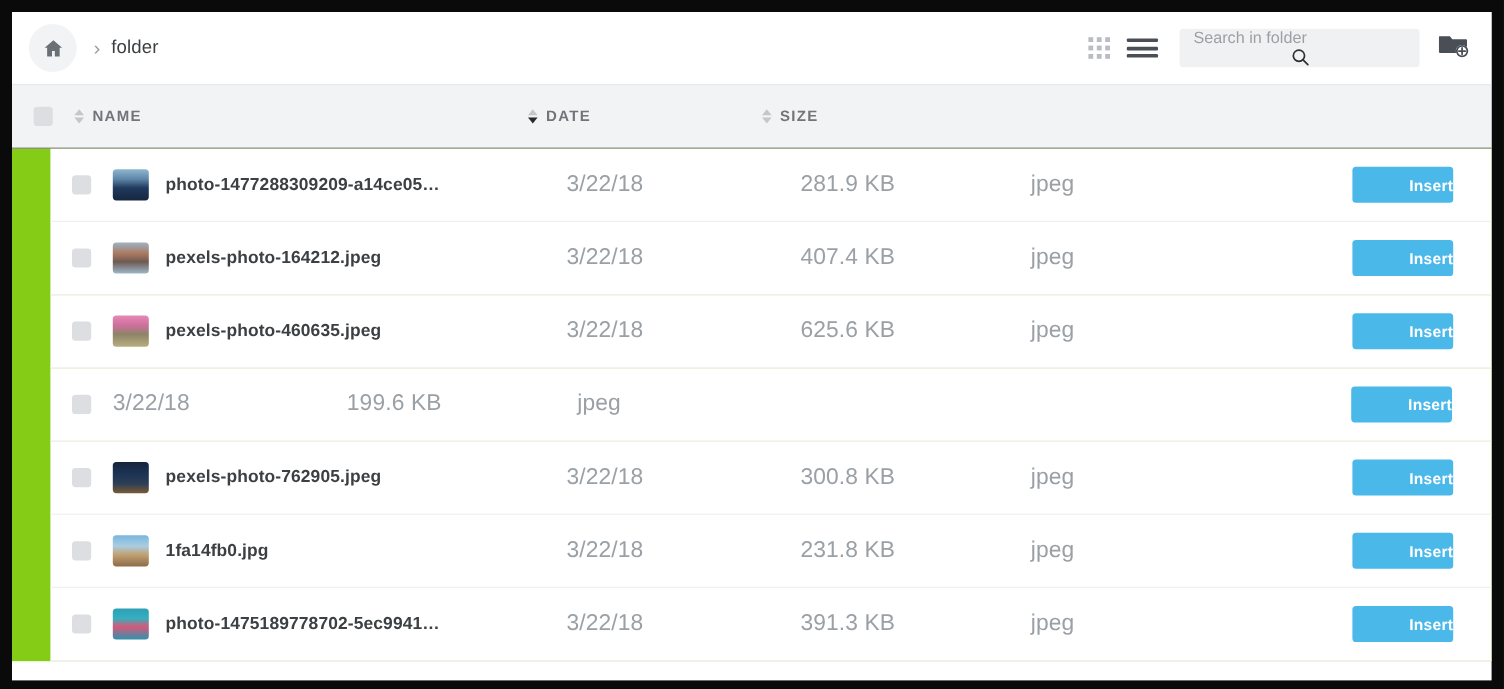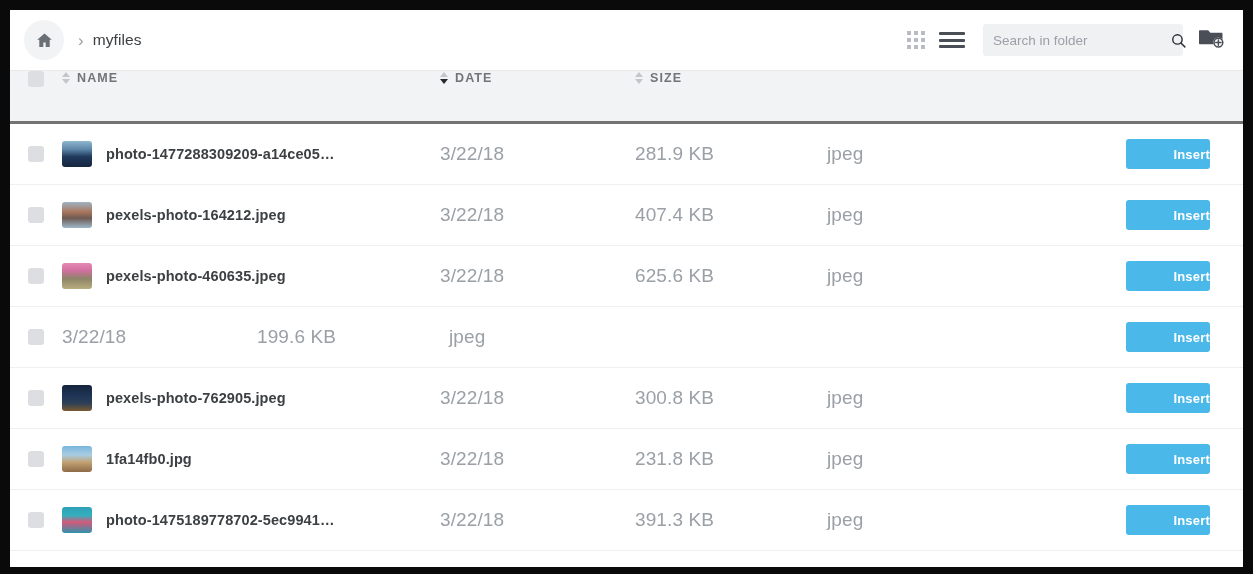--- a/index.html
+++ b/index.html
@@ -95,43 +95,44 @@
   .search-wrap {
     position: relative;
     width: 200px;
     height: 32px;
     background: #f0f1f3;
     border-radius: 3px;
     display: flex;
     align-items: center;
     padding: 0 10px;
     margin-right: 16px;
+    flex-direction: column;
   }
   .search-wrap input {
     flex: 1;
     border: 0;
     outline: 0;
     background: transparent;
     font-family: "Liberation Sans", sans-serif;
     font-size: 13.5px;
     color: #5f6368;
   }
   .search-wrap input::placeholder { color: #9aa0a6; }
   .search-ic { flex: none; display: flex; align-items: center; cursor: pointer; }
 
   .folder-add { cursor: pointer; display: flex; align-items: center; margin-right: 6px; }
 
   
   .tbl-head {
     display: flex;
-    align-items: flex-start;
+    align-items: center;
     height: 54px;
     background: #f2f3f5;
     border-top: 1px solid #e8e9eb;
-    border-bottom: 3px solid #737373;
+    border-bottom: 1px solid #737373;
   }
 
   .col-check  { width: 52px; flex: none; display: flex; justify-content: center; align-items: center; }
   .col-name   { width: 378px; flex: none; display: flex; align-items: center; }
   .col-date   { width: 195px; flex: none; display: flex; align-items: center; }
   .col-size   { width: 192px; flex: none; display: flex; align-items: center; }
   .col-type   { width: 268px; flex: none; display: flex; align-items: center; }
   .col-action { flex: 1 1 auto; display: flex; align-items: center; justify-content: flex-end; padding-right: 33px; }
 
   .chk {
@@ -160,21 +161,21 @@
   .sorter.active-desc .dn { border-top-color: #26292e; }
 
   .head-label {
     font-size: 12.5px;
     font-weight: 700;
     color: #70757a;
     letter-spacing: 1.1px;
   }
 
   
-  .rows { background: #1d4ed8; }
+  .rows { background: #84cc16; padding-left: 32px; }
 
   .row {
     display: flex;
     align-items: center;
     height: 61px;
     border-bottom: 1px solid #eeeff0;
     background: #ffffff;
   }
 
   .thumb {
@@ -229,21 +230,21 @@
       <div class="home-btn">
         <span>
           <svg width="19" height="19" viewBox="0 0 24 24">
             <path fill="#6b7077" d="M12 3.2 2.8 11h2.6v9.2h5.1v-5.6h3v5.6h5.1V11h2.6z"></path>
           </svg>
         </span>
       </div>
 
       <span class="crumb-sep">›</span>
 
-      <span class="crumb-label">myfiles</span>
+      <span class="crumb-label">folder</span>
 
       <div class="topbar-spacer"></div>
 
       <div class="view-toggles">
         <div class="icon-btn">
           <span class="grid-icon">
             <i></i>
               <i></i>
               <i></i>
               <i></i>

